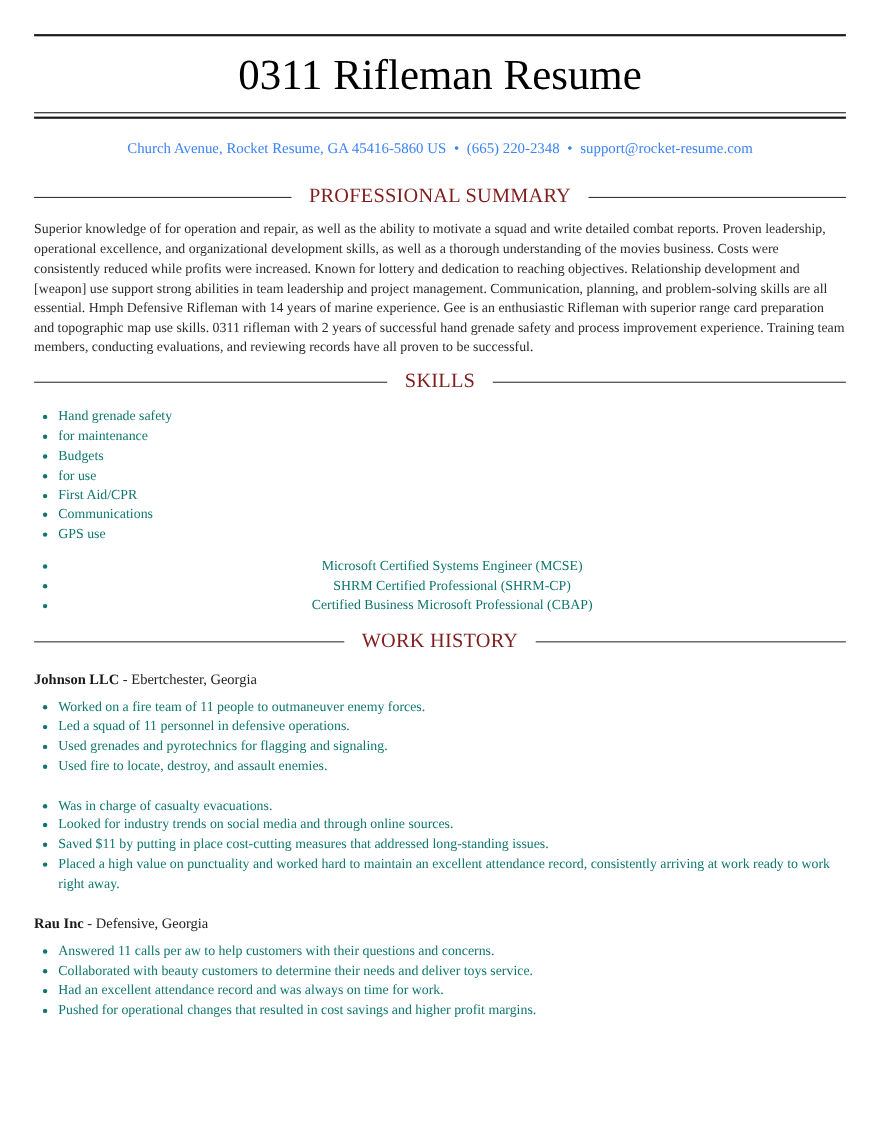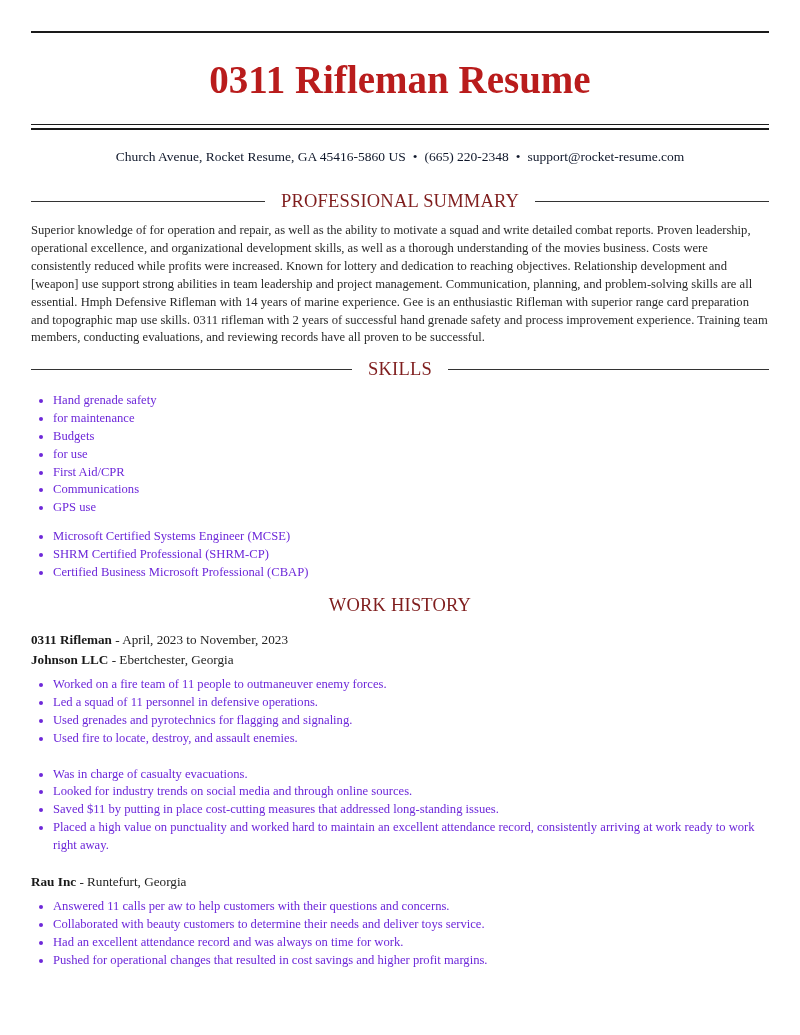--- a/index.html
+++ b/index.html
@@ -6,36 +6,36 @@
   body {
     width: 800px;
     font-family: "Liberation Serif", "DejaVu Serif", serif;
     color: #222222;
   }
   .page { padding: 31px 31px 0 31px; }
   .top-rule { height: 2px; background: #1a1a1a; margin: 0; }
   .title {
     text-align: center;
     font-size: 39px;
-    font-weight: bold;
-    color: #b91c1c;
-    margin: 11px;
+    font-weight: normal;
+    color: #000000;
+    margin: 0;
     height: 69px;
     line-height: 72px;
   }
   .double-rule { margin-top: 0; }
   .double-rule .r1 { height: 1px; background: #1a1a1a; }
   .double-rule .r2 { height: 2px; background: #1a1a1a; margin-top: 3px; }
   .contact {
     text-align: center;
     font-size: 13.5px;
     margin-top: 17px;
     height: 20px;
     line-height: 20px;
-    color: #0f172a;
+    color: #3b82f6;
   }
   .contact .sep { margin: 0 7px; }
   .section-head {
     display: flex;
     align-items: center;
     margin-top: 20px;
     height: 24px;
   }
   .section-head .line { flex: 1; height: 1px; background: #333; }
   .section-head .label {
@@ -51,28 +51,28 @@
     color: #2a2a2a;
   }
   ul.bullets {
     margin: 0;
     padding: 0 0 0 22px;
     list-style: disc;
   }
   ul.bullets li {
     font-size: 12.6px;
     line-height: 17.8px;
-    color: #6d28d9;
+    color: #0f766e;
   }
   .skills-grid {
     display: flex;
     margin-top: 11px;
   }
   .skills-grid .col { width: 364px; }
-  .certs { margin-top: 11px; }
+  .certs { margin-top: 11px; text-align: center; }
   .job { margin-top: 13px; }
   .job + .job { margin-top: 18px; }
   .job-line {
     font-size: 13.2px;
     line-height: 20px;
     color: #222;
   }
   .job-line b { font-weight: bold; color: #1a1a1a; }
   .job ul.bullets { margin-top: 6px; }
 </style>
@@ -119,48 +119,47 @@
   </div>
 
   <div class="certs">
     <ul class="bullets">
       <li>Microsoft Certified Systems Engineer (MCSE)</li>
       <li>SHRM Certified Professional (SHRM-CP)</li>
       <li>Certified Business Microsoft Professional (CBAP)</li>
     </ul>
   </div>
 
-  <div class="section-head" style="margin-top:12px;flex-direction:column;">
+  <div class="section-head" style="margin-top:12px;">
     <div class="line"></div>
     <span class="label">WORK HISTORY</span>
     <div class="line"></div>
   </div>
 
   <div class="job">
-    <div class="job-line"><b>0311 Rifleman</b><span> - </span><span>April, 2023 to November, 2023</span></div>
     <div class="job-line"><b>Johnson LLC</b><span> - </span><span>Ebertchester, Georgia</span></div>
     <ul class="bullets">
       <li>Worked on a fire team of 11 people to outmaneuver enemy forces.</li>
       <li>Led a squad of 11 personnel in defensive operations.</li>
       <li>Used grenades and pyrotechnics for flagging and signaling.</li>
       <li>Used fire to locate, destroy, and assault enemies.</li>
     </ul>
   </div>
 
   <div class="job">
     <ul class="bullets">
       <li>Was in charge of casualty evacuations.</li>
       <li>Looked for industry trends on social media and through online sources.</li>
       <li>Saved $11 by putting in place cost-cutting measures that addressed long-standing issues.</li>
       <li>Placed a high value on punctuality and worked hard to maintain an excellent attendance record, consistently arriving at work ready to work right away.</li>
     </ul>
   </div>
 
   <div class="job">
-    <div class="job-line"><b>Rau Inc</b><span> - </span><span>Runtefurt, Georgia</span></div>
+    <div class="job-line"><b>Rau Inc</b><span> - </span><span>Defensive, Georgia</span></div>
     <ul class="bullets">
       <li>Answered 11 calls per aw to help customers with their questions and concerns.</li>
       <li>Collaborated with beauty customers to determine their needs and deliver toys service.</li>
       <li>Had an excellent attendance record and was always on time for work.</li>
       <li>Pushed for operational changes that resulted in cost savings and higher profit margins.</li>
     </ul>
   </div>
 
 </div>
 

